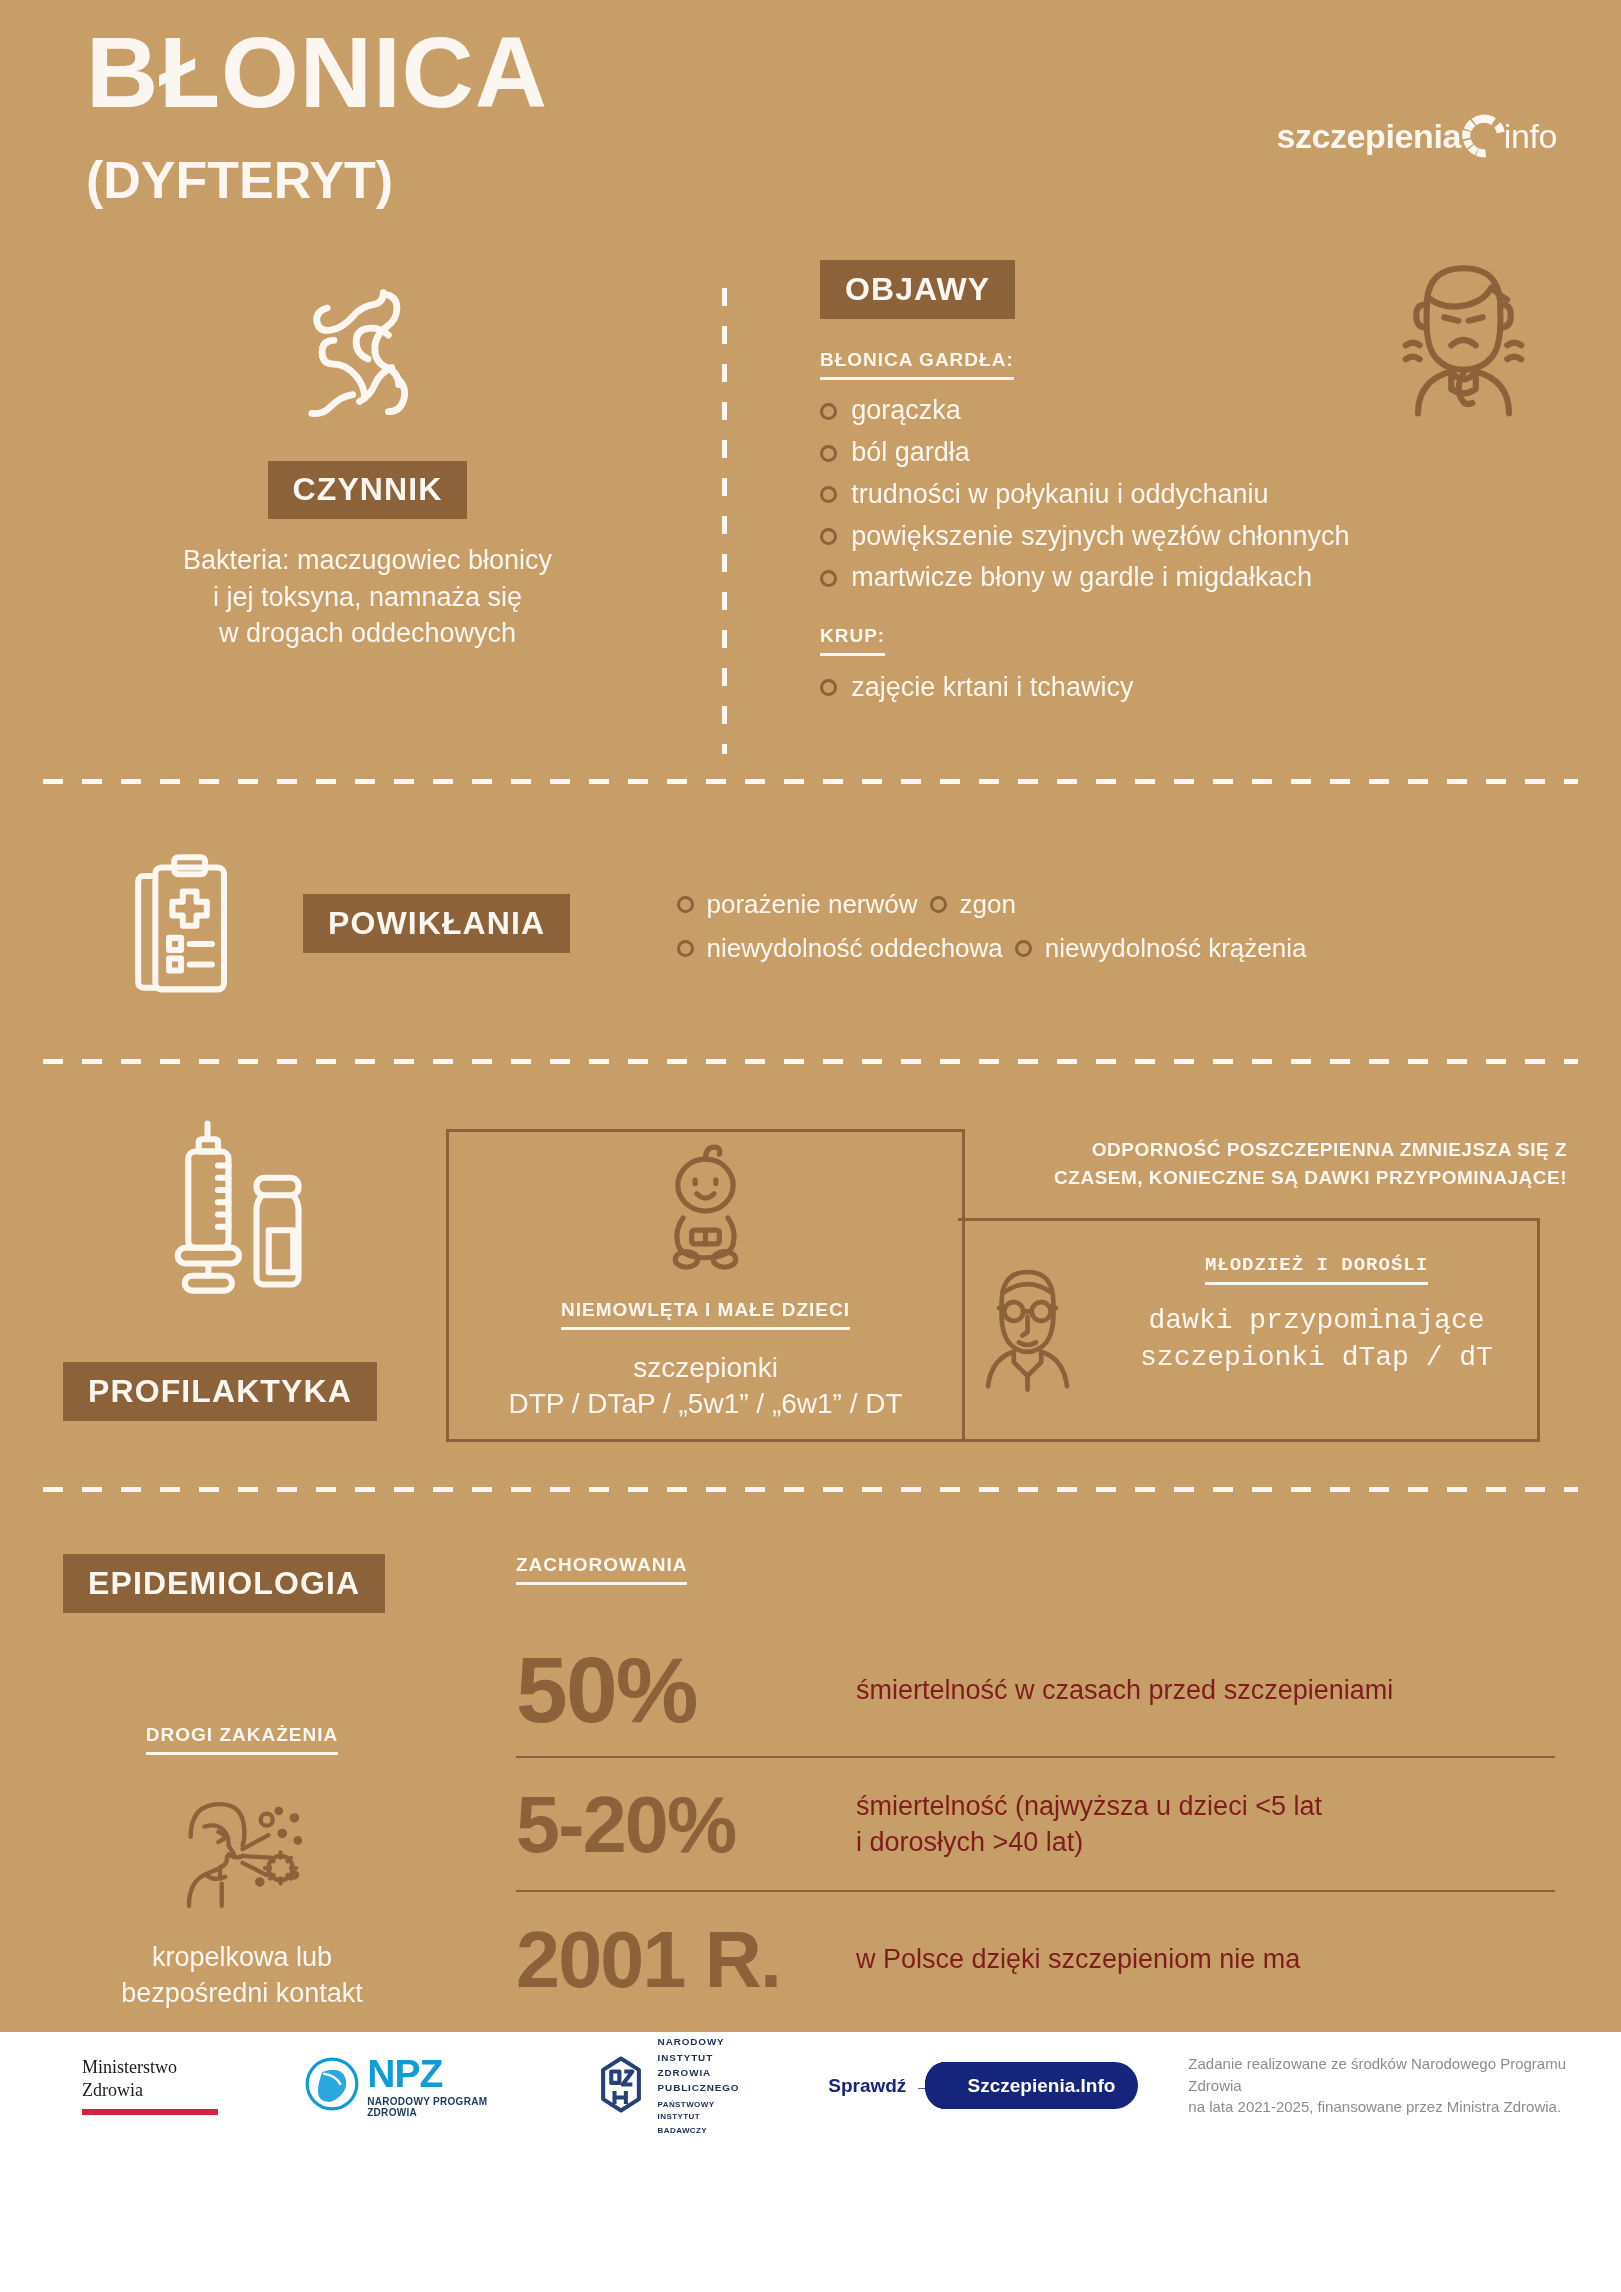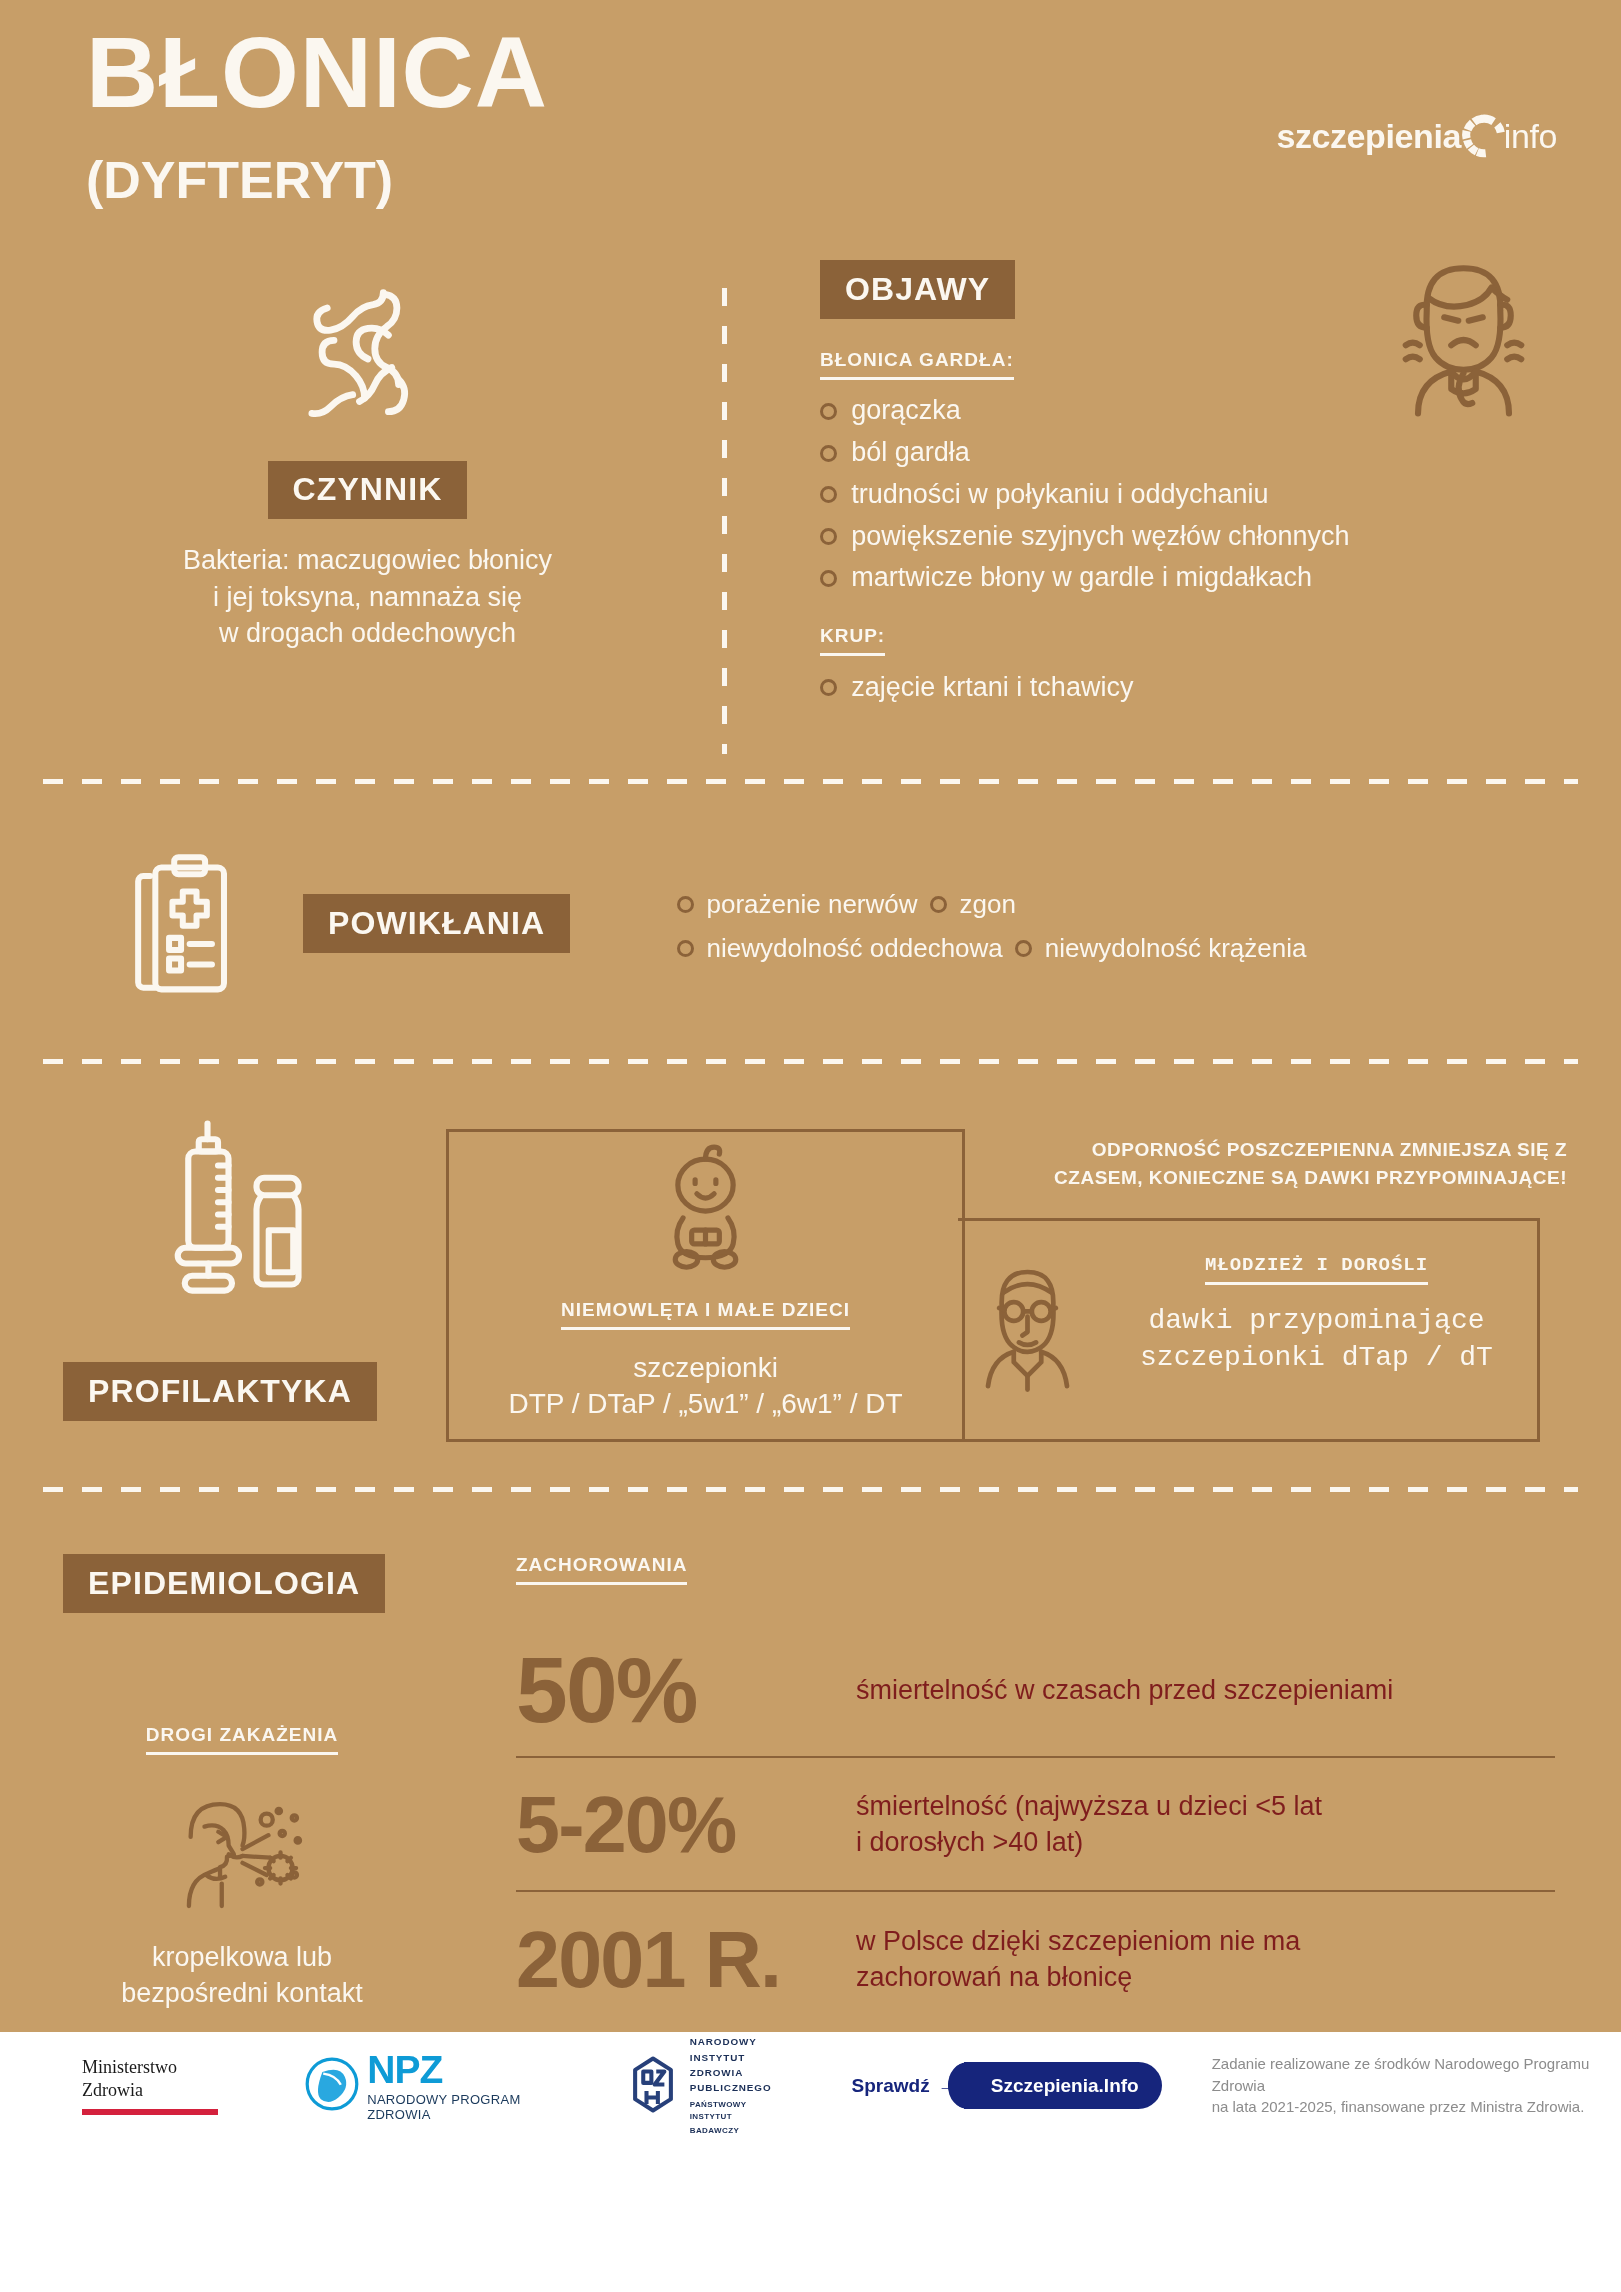--- a/index.html
+++ b/index.html
@@ -171,21 +171,21 @@
     width: 100%; height: 107px;
     background: #ffffff;
     display: flex; align-items: center;
   }
   .mz { margin-left: 82px; }
   .mz-l1, .mz-l2 { color: #1a1a1a; font-size: 18px; line-height: 1.28; font-family: "Liberation Serif", serif; }
   .mz-bar { width: 136px; height: 5.4px; background: #D4213D; margin-top: 7.2px; }
   .npz { margin-left: 86px; display: flex; align-items: center; gap: 7.2px; }
   .npz-text { }
   .npz-main { font-size: 39px; font-weight: 700; color: #0E9BD6; letter-spacing: -0.9px; line-height: 1; }
-  .npz-sub { font-size: 13px; font-weight: 400; color: #1b3a5c; letter-spacing: 0.3px; margin-top: 3px; }
+  .npz-sub { font-size: 10px; font-weight: 700; color: #1b3a5c; letter-spacing: 0.3px; margin-top: 3px; }
   .pzh { margin-left: 56px; display: flex; align-items: center; gap: 10.7px; }
   .pzh-lines { }
   .pzh-l { font-size: 9.9px; font-weight: 700; color: #1b2f57; letter-spacing: 0.9px; line-height: 1.55; }
   .pzh-s { font-size: 8px; font-weight: 700; color: #1b2f57; letter-spacing: 0.4px; line-height: 1.4; margin-top: 3.6px; }
   .cta { margin-left: 70px; display: flex; align-items: center; }
   .cta-left { font-size: 19px; font-weight: 700; color: #16257C; display: flex; align-items: center; gap: 8px; }
   .cta-pill {
     background: #16257C; color: #fff; font-size: 19px; font-weight: 700;
     padding: 12.5px 23px 12.5px 27px;
     border-radius: 0 30px 30px 0;
@@ -486,21 +486,20 @@
         <div class="stat-text">
           <div>śmiertelność (najwyższa u dzieci &lt;5 lat</div>
           <div>i dorosłych &gt;40 lat)</div>
         </div>
       </div>
 
       <div class="stat-row">
         <div class="stat-num">2001 R.</div>
         <div class="stat-text">
           <div>w Polsce dzięki szczepieniom nie ma</div>
-          <div>zachorowań na błonicę</div>
         </div>
       </div>
     </div>
   </section>
 
   <footer class="footer">
     <div class="mz">
       <div class="mz-l1">Ministerstwo</div>
       <div class="mz-l2">Zdrowia</div>
       <div class="mz-bar"></div>

